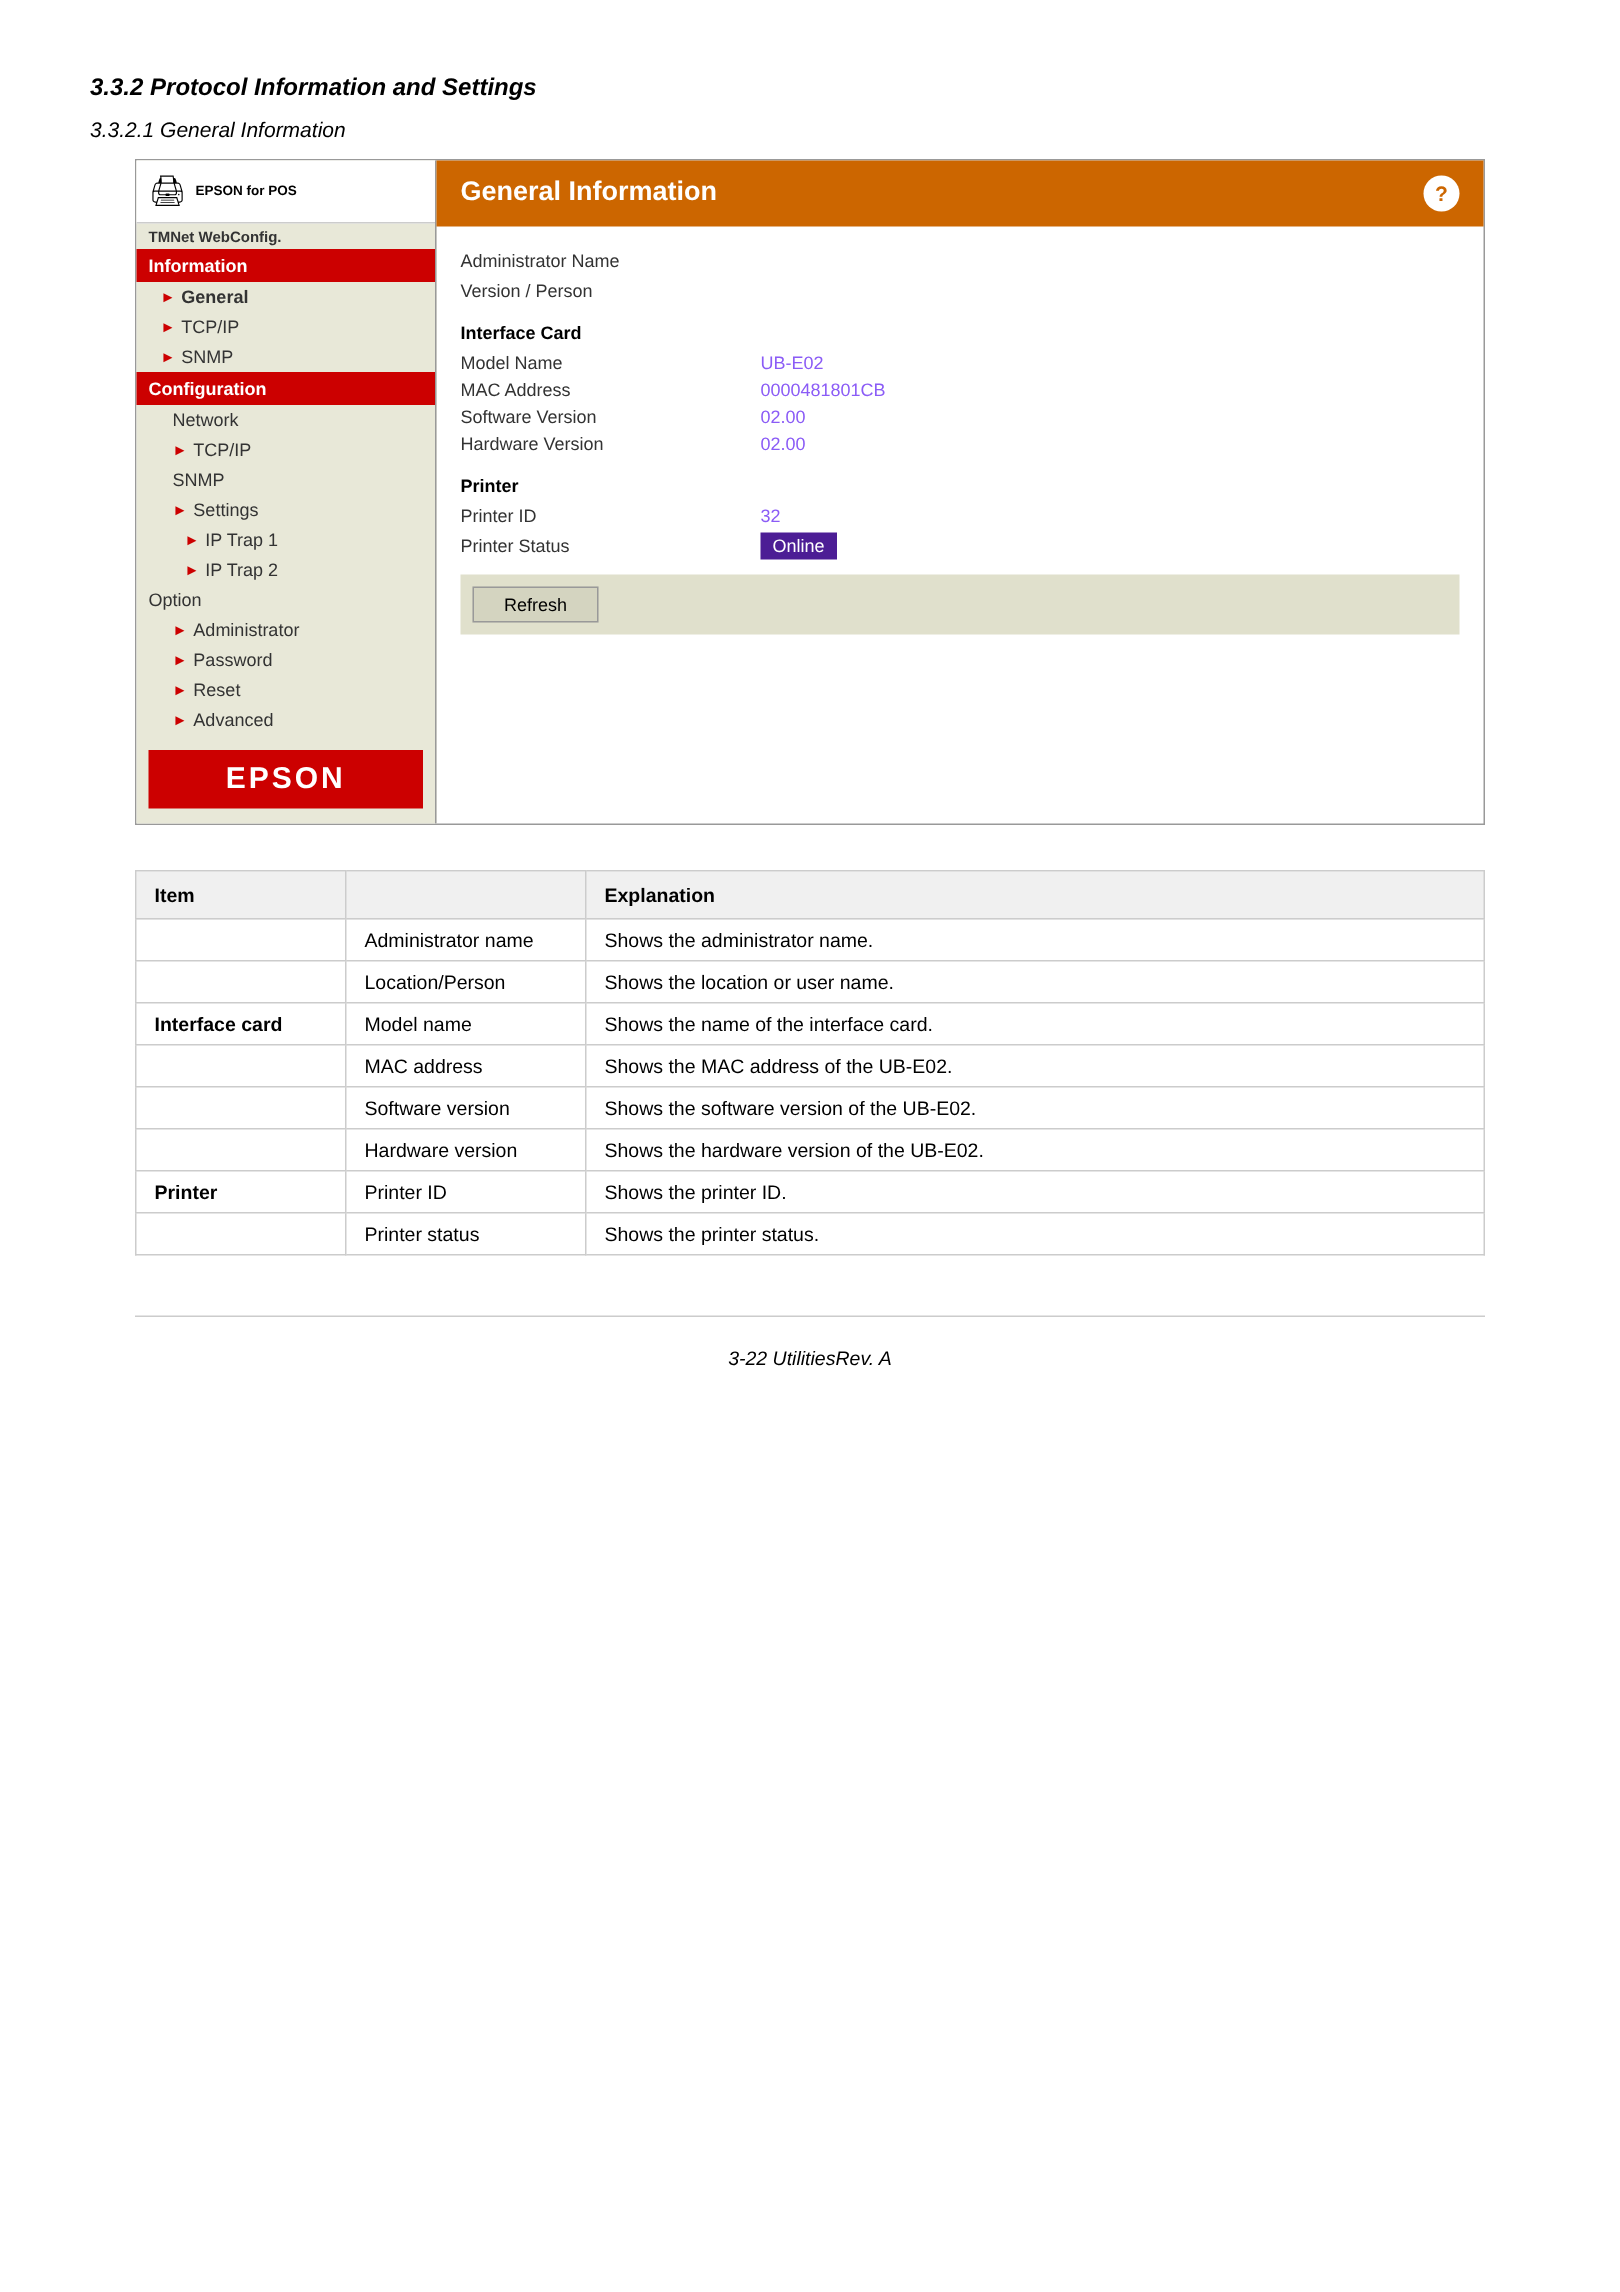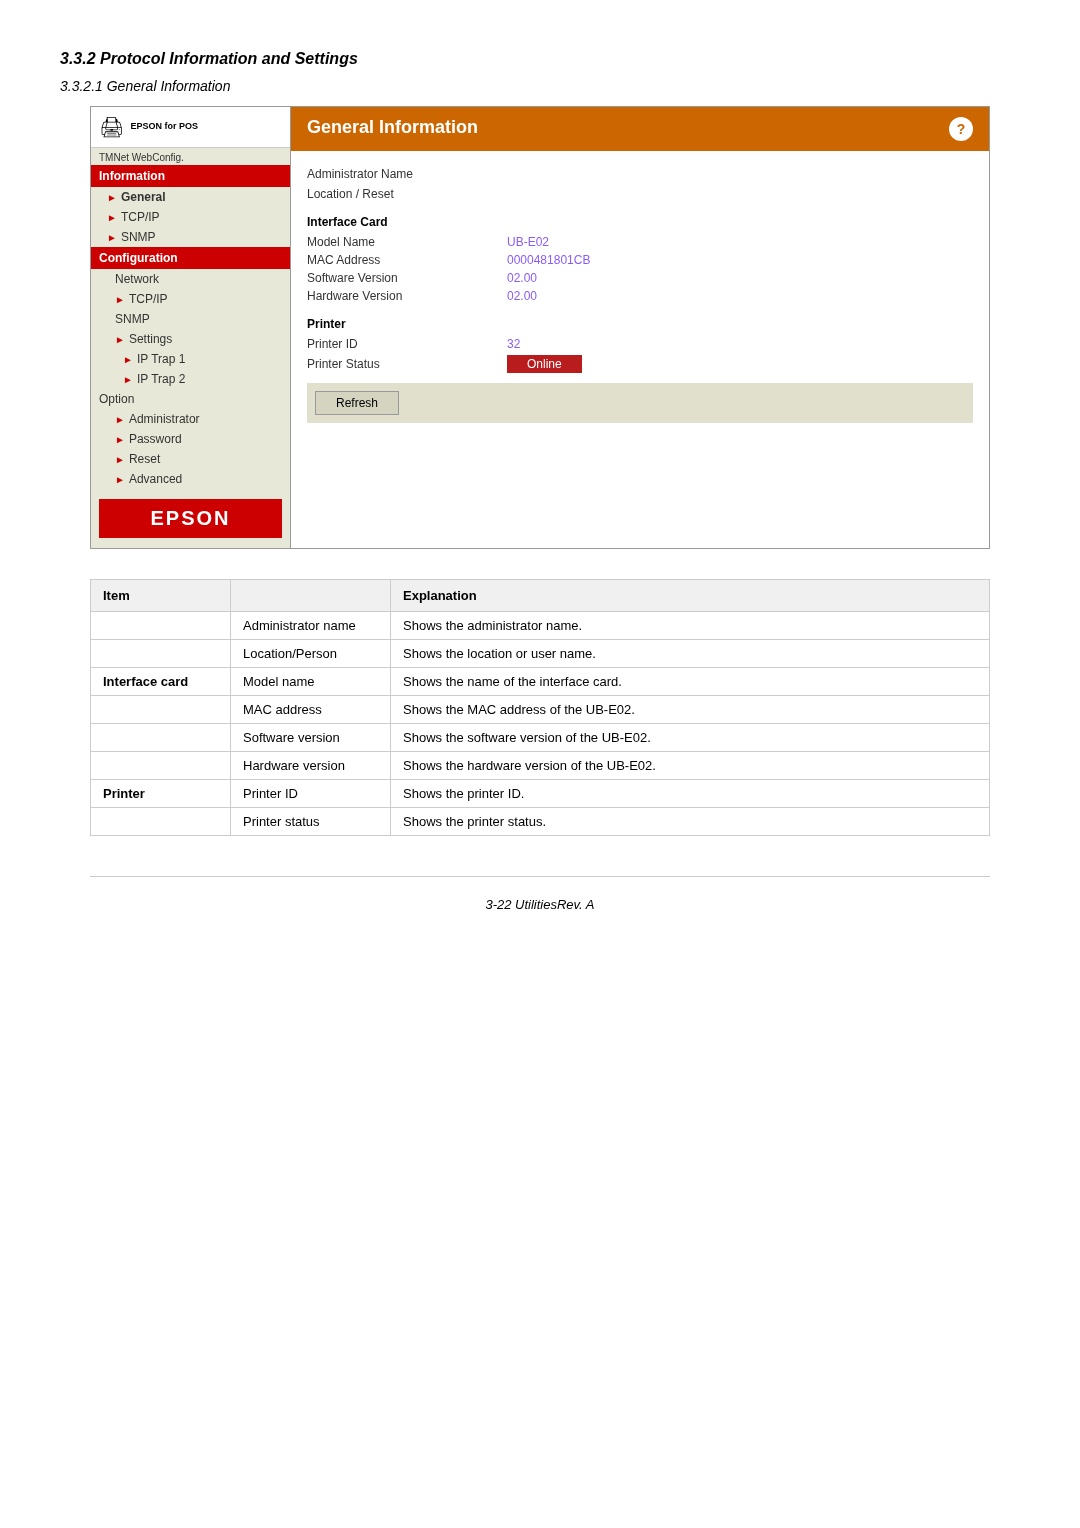--- a/index.html
+++ b/index.html
@@ -61,21 +61,21 @@
       color: #000;
       line-height: 1.1;
     }
 
     .printer-icon {
       font-size: 20px;
     }
 
     .tmnet-label {
       font-size: 10px;
-      font-weight: normal;
+      font-weight: bold;
       color: #333;
       padding: 4px 8px 2px 8px;
     }
 
     .sidebar-section-header {
       background: #cc0000;
       color: #fff;
       font-weight: bold;
       padding: 4px 8px;
       font-size: 12px;
@@ -183,23 +183,23 @@
       font-size: 12px;
       color: #333;
     }
 
     .data-value {
       font-size: 12px;
       color: #8b5cf6;
     }
 
     .data-value.online {
-      background: #b91c1c;
+      background: #4c1d95;
       color: #fff;
-      padding: 2px 20px;
+      padding: 2px 8px;
     }
 
     .refresh-bar {
       background: #e0e0cc;
       padding: 8px;
       display: flex;
       justify-content: flex-start;
       margin-top: 10px;
     }
 
@@ -329,21 +329,21 @@
   </div>
 
   <div class="main-content">
     <div class="page-header">
       <span>General Information</span>
       <div class="help-icon">?</div>
     </div>
 
     <div class="content-body">
       <div class="field-row">Administrator Name</div>
-      <div class="field-row">Location / Reset</div>
+      <div class="field-row">Version / Person</div>
 
       <div class="section-label">Interface Card</div>
 
       <div class="data-row">
         <div class="data-label">Model Name</div>
         <div class="data-value">UB-E02</div>
       </div>
       <div class="data-row">
         <div class="data-label">MAC Address</div>
         <div class="data-value">0000481801CB</div>

